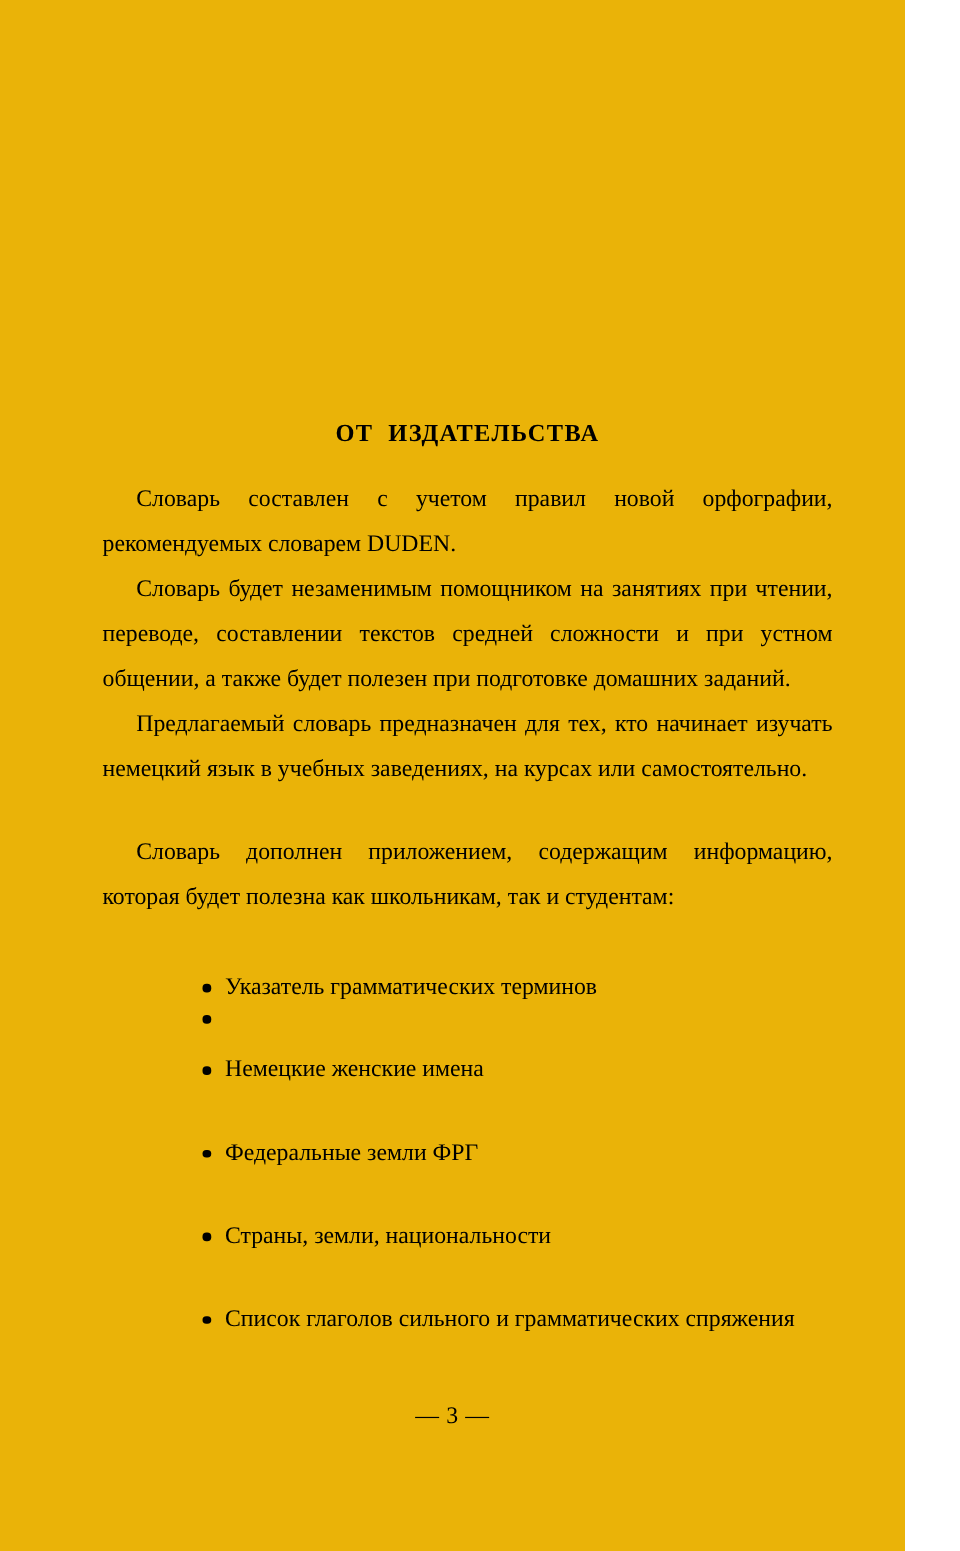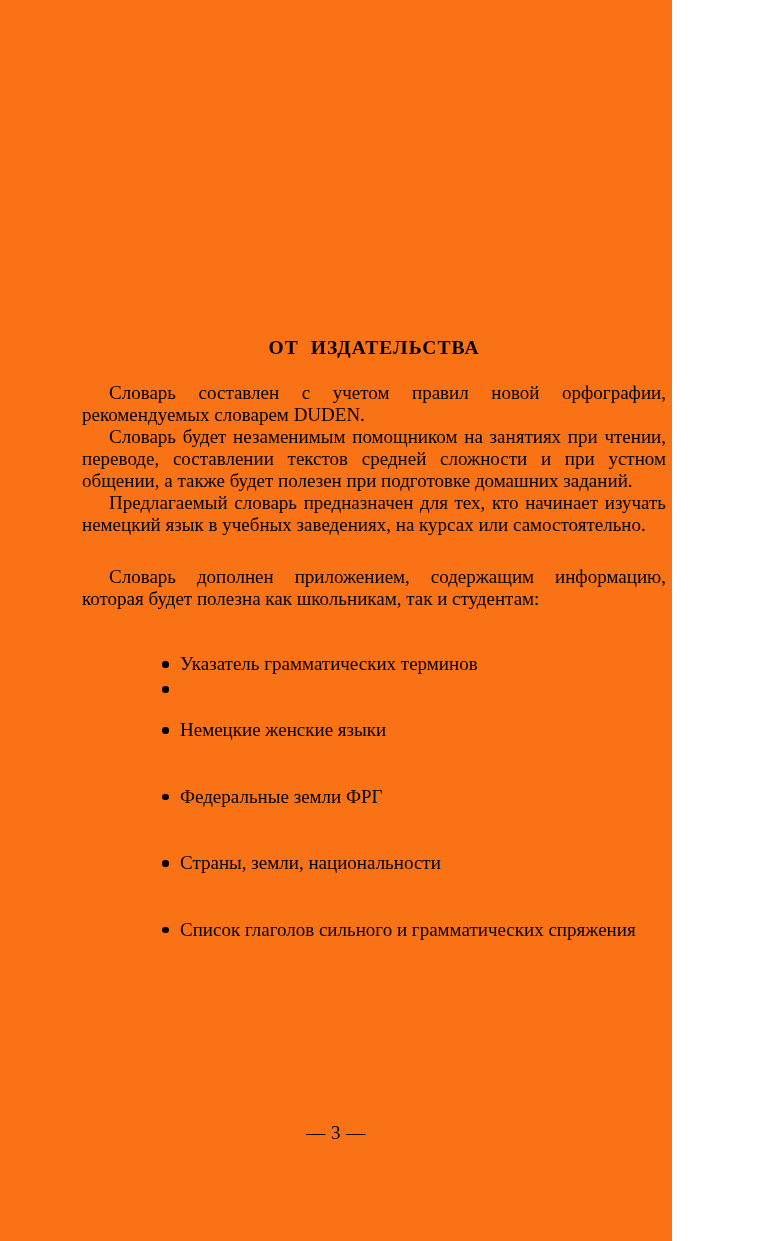--- a/index.html
+++ b/index.html
@@ -13,23 +13,23 @@
     font-family: "Liberation Serif", "DejaVu Serif", serif;
     color: #000000;
     position: relative;
     overflow: hidden;
     -webkit-font-smoothing: antialiased;
   }
 
   .page {
     position: absolute;
     inset: 0;
-    width: 672px;
+    width: 724px;
     height: 1241px;
-    background: #f97316;
+    background: #eab308;
   }
 
   
   .content {
     position: absolute;
     left: 82px;
     top: 336px;
     width: 584px;
   }
 
@@ -41,21 +41,21 @@
     letter-spacing: 1.1px;
     line-height: 24px;
     margin: 0 0 22px 0;
     white-space: pre;
   }
 
   
   .para {
     margin: 0;
     font-size: 19px;
-    line-height: 22px;
+    line-height: 36px;
     text-align: justify;
     text-justify: inter-word;
     text-indent: 27px;
     hyphens: none;
   }
   .para:last-of-type {
     margin-bottom: 0;
     margin-top: 30px;
   }
 
@@ -120,21 +120,21 @@
     <ul class="bullet-list">
       <li class="bullet-item">
         <span class="dot"></span>
         <span class="item-text">Указатель грамматических терминов</span>
       </li>
       <li class="bullet-item">
         <span class="dot"></span>
       </li>
       <li class="bullet-item">
         <span class="dot"></span>
-        <span class="item-text">Немецкие женские языки</span>
+        <span class="item-text">Немецкие женские имена</span>
       </li>
       <li class="bullet-item">
         <span class="dot"></span>
         <span class="item-text">Федеральные земли ФРГ</span>
       </li>
       <li class="bullet-item">
         <span class="dot"></span>
         <span class="item-text">Страны, земли, национальности</span>
       </li>
       <li class="bullet-item">

